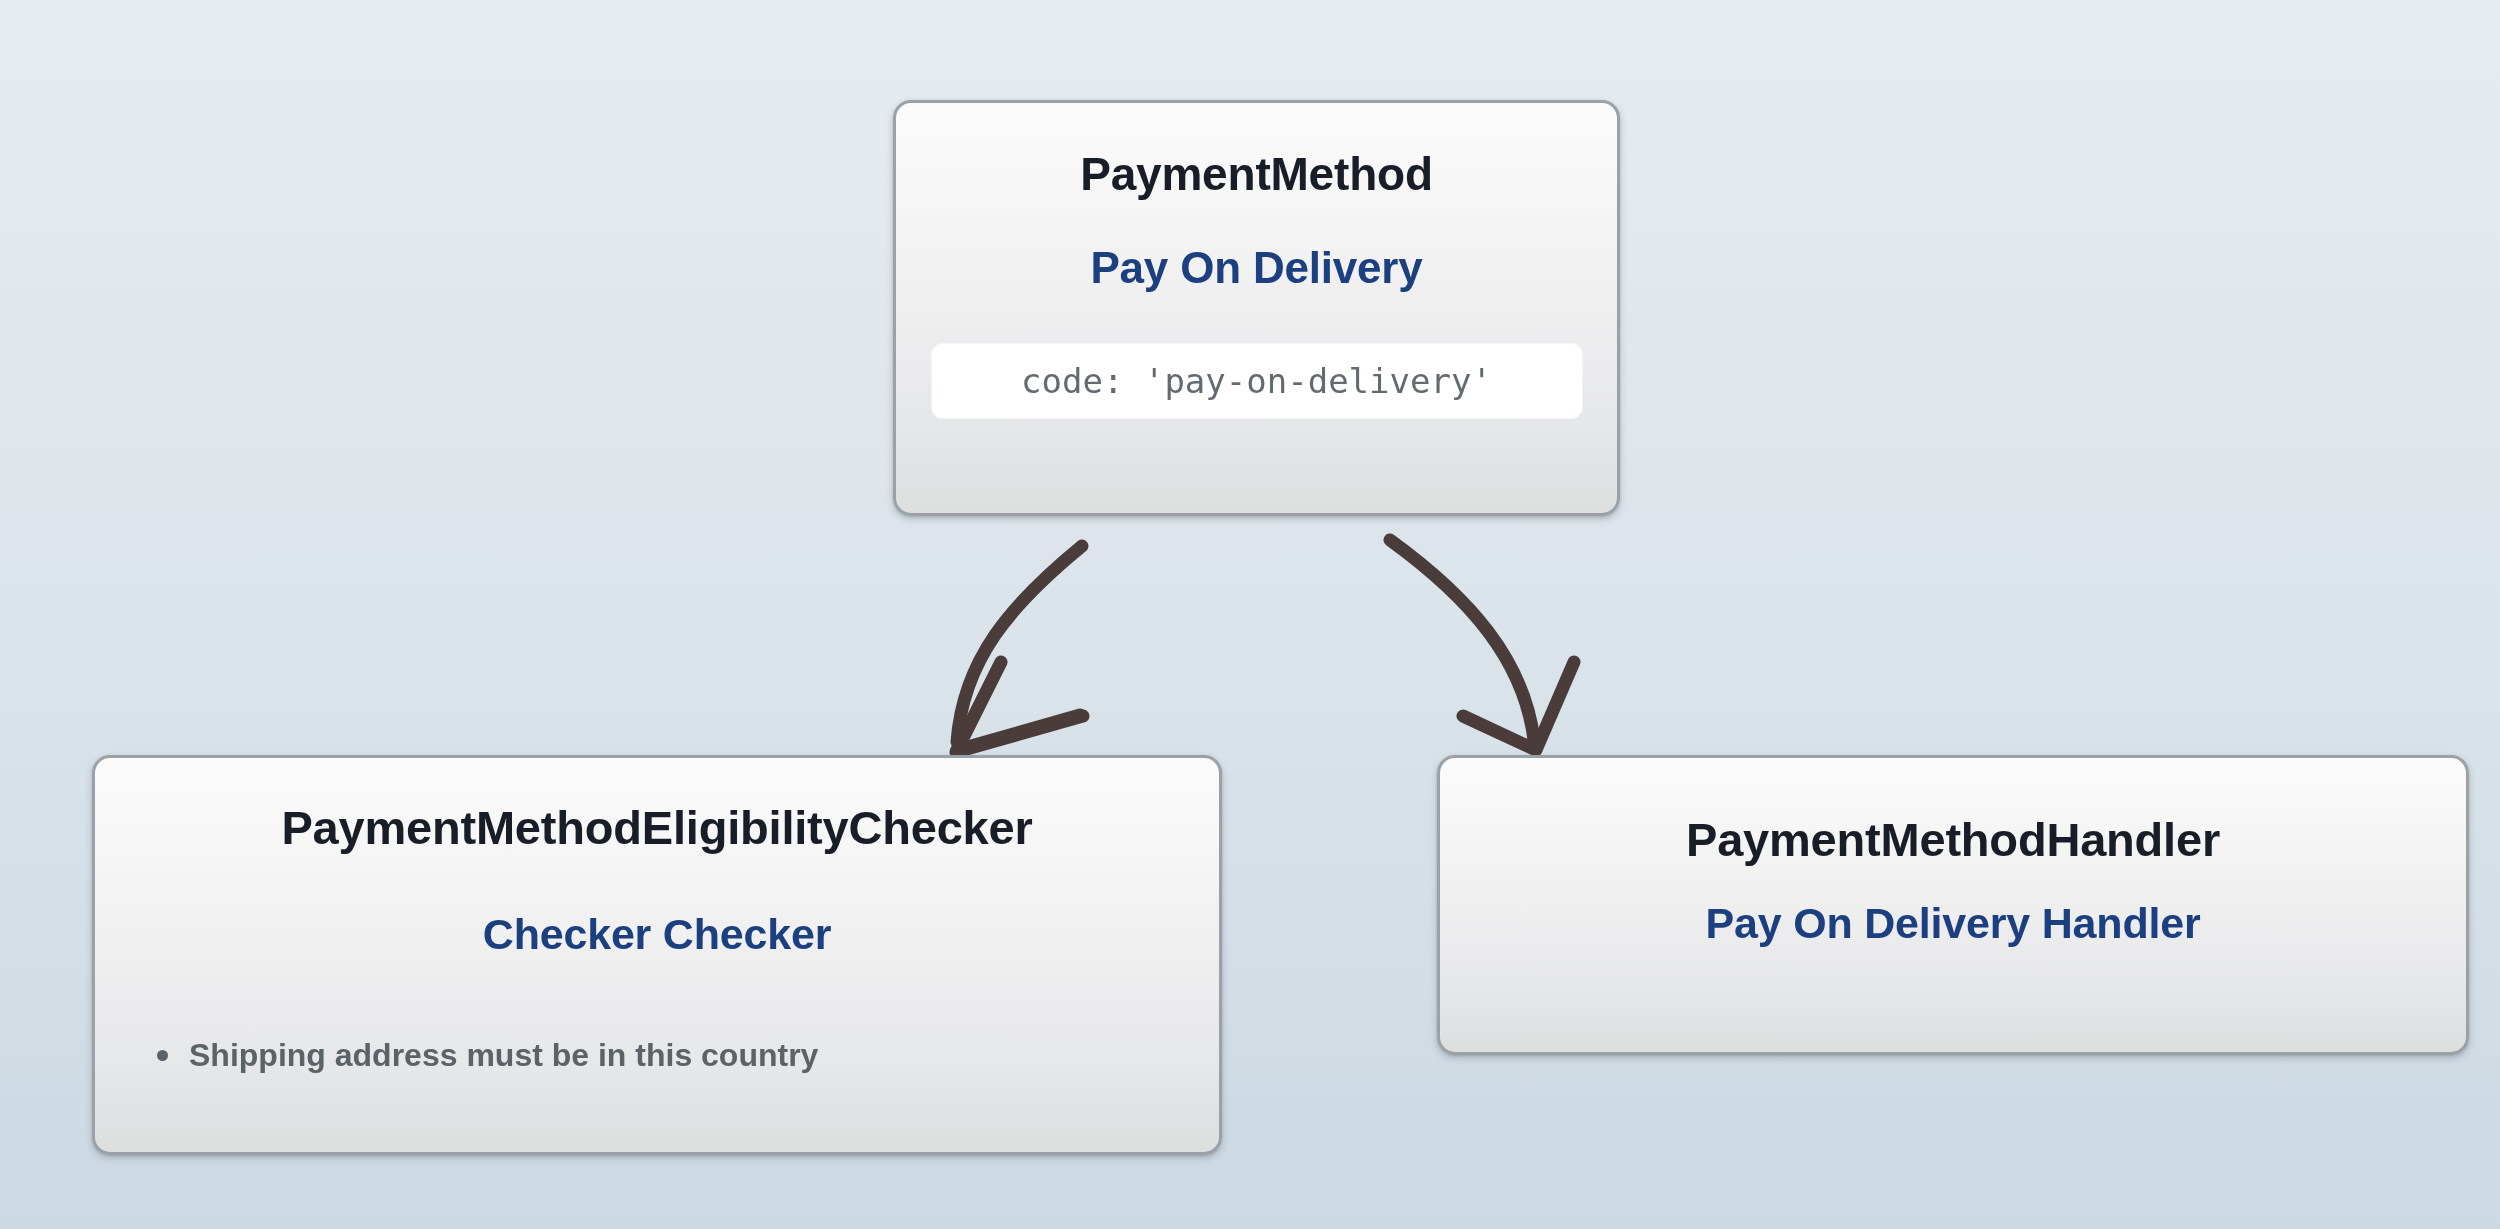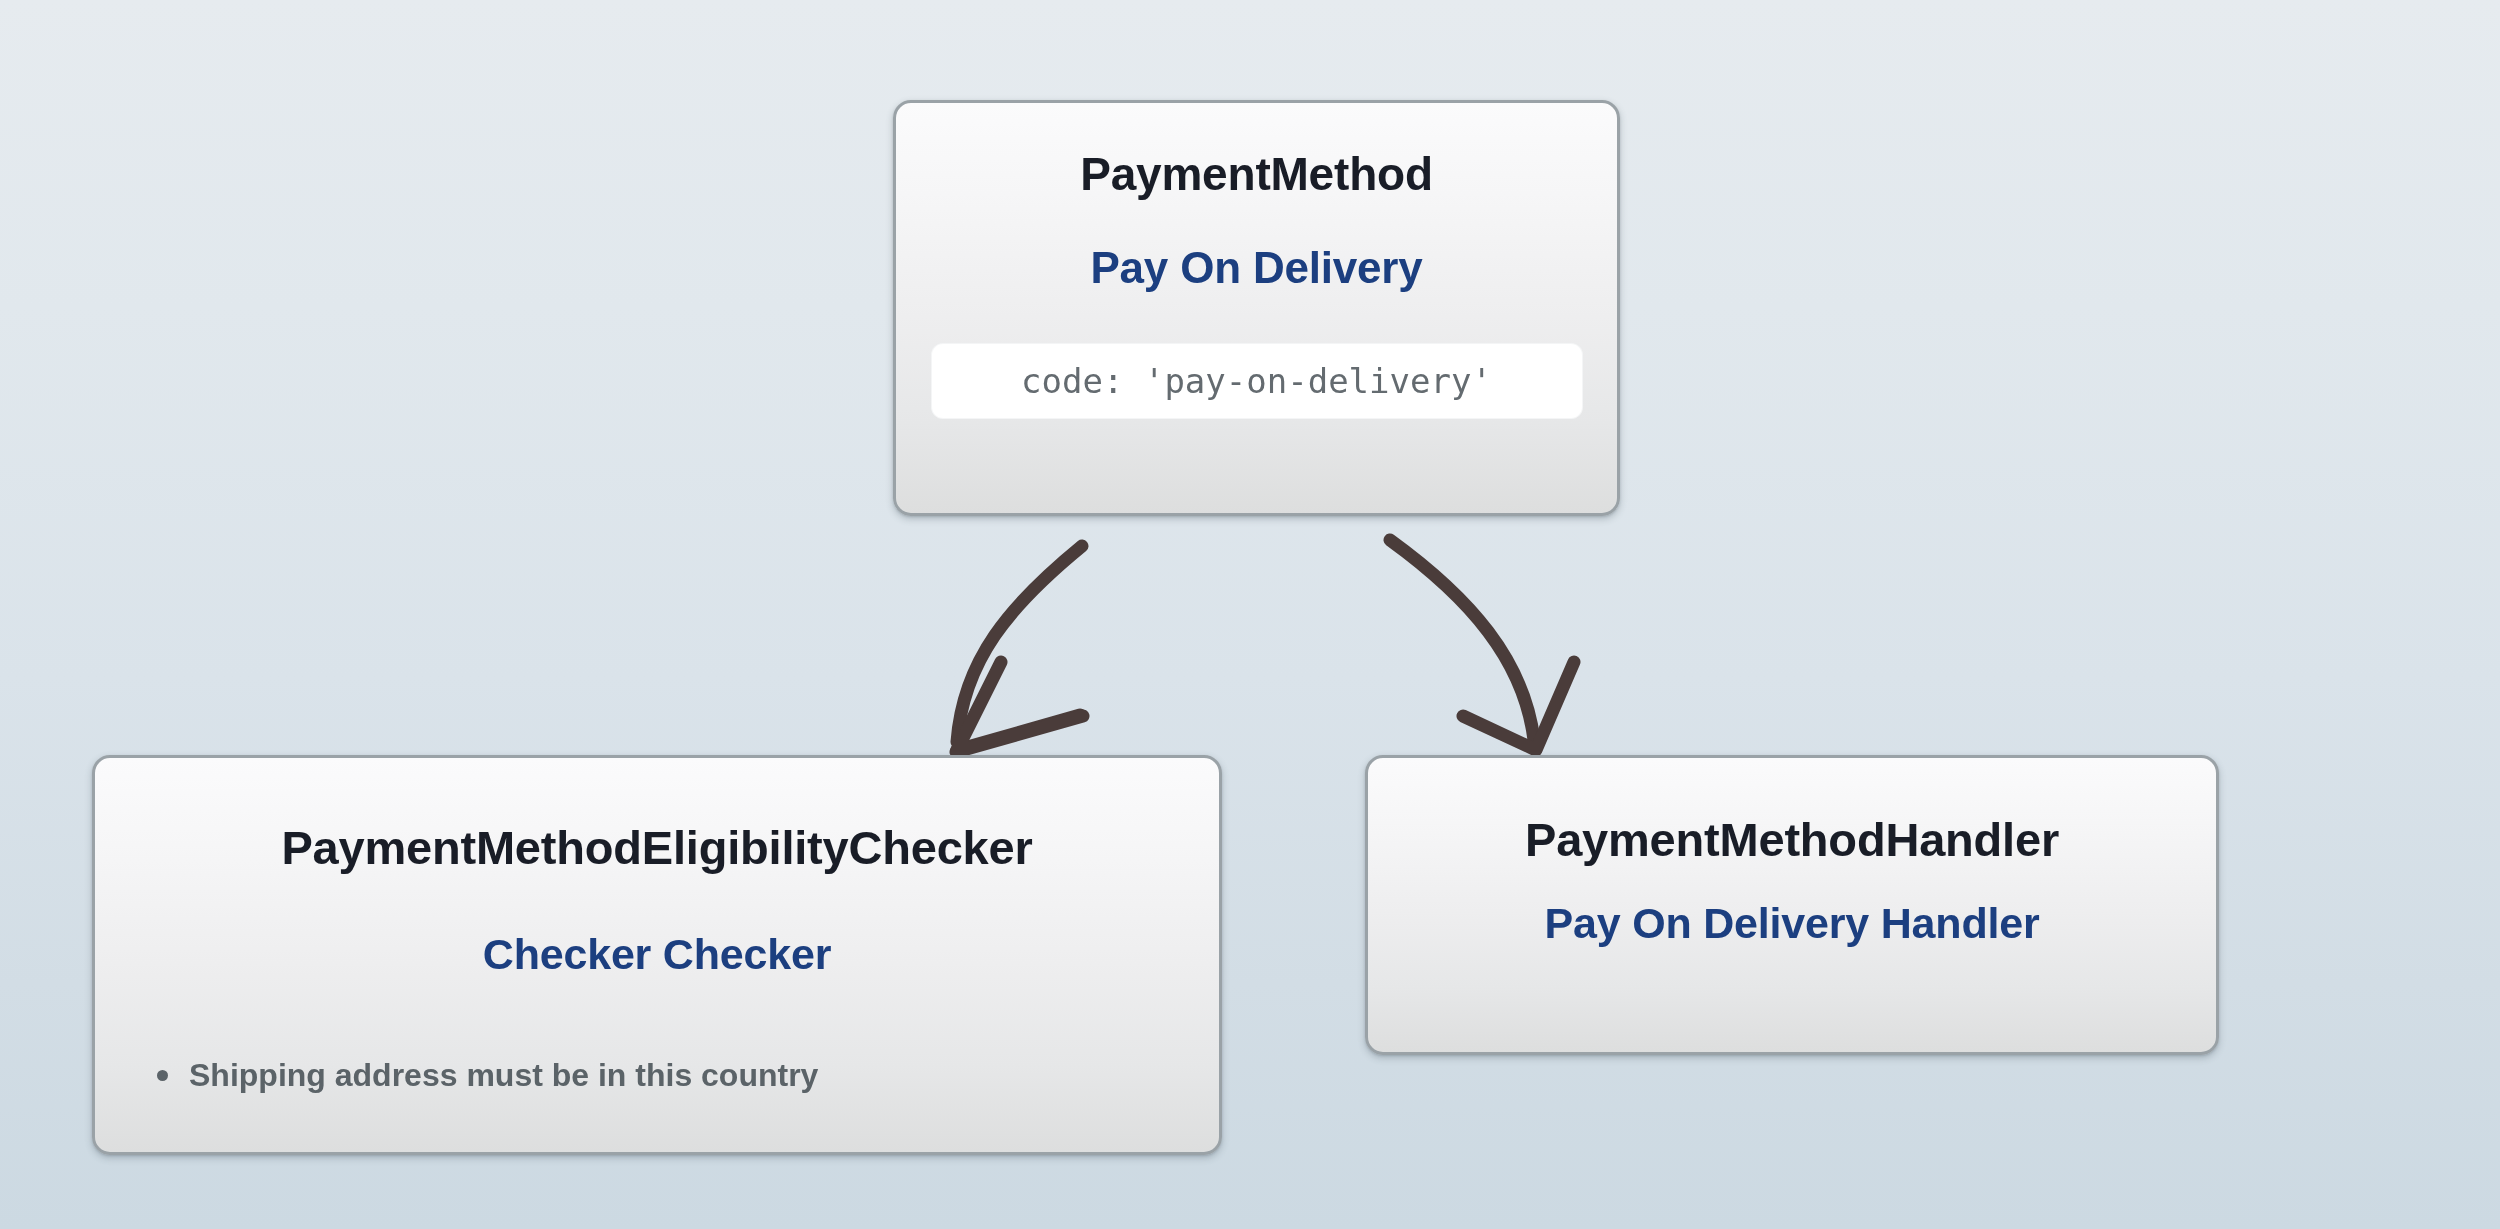--- a/index.html
+++ b/index.html
@@ -104,32 +104,32 @@
   }
   #node-payment-method .node-type   { font-size: 46px; margin-top: 18px; }
   #node-payment-method .node-name   { font-size: 44px; margin-top: 42px; }
   #node-payment-method .code-chip   { font-size: 34px; margin-top: 50px; padding: 18px 26px; min-width: 600px; }
 
   #node-eligibility-checker {
     left: 92px;
     top: 755px;
     width: 1130px;
     height: 400px;
-    padding: 28px 26px 28px 26px;
+    padding: 8px 26px 28px 26px;
     justify-content: flex-start;
   }
   #node-eligibility-checker .node-type { font-size: 47px; margin-top: 34px; }
   #node-eligibility-checker .node-name { font-size: 43px; margin-top: 55px; }
   #node-eligibility-checker .bullet-list { margin-top: 76px; padding-left: 36px; }
   #node-eligibility-checker .bullet-list li { font-size: 32px; padding-left: 32px; line-height: 40px; }
 
   #node-payment-handler {
-    left: 1365px;
+    left: 1437px;
     top: 755px;
-    width: 854px;
+    width: 1032px;
     height: 300px;
     padding: 24px 26px;
     justify-content: flex-start;
   }
   #node-payment-handler .node-type { font-size: 47px; margin-top: 30px; }
   #node-payment-handler .node-name { font-size: 43px; margin-top: 32px; }
 </style>
 </head>
 <body>
 

